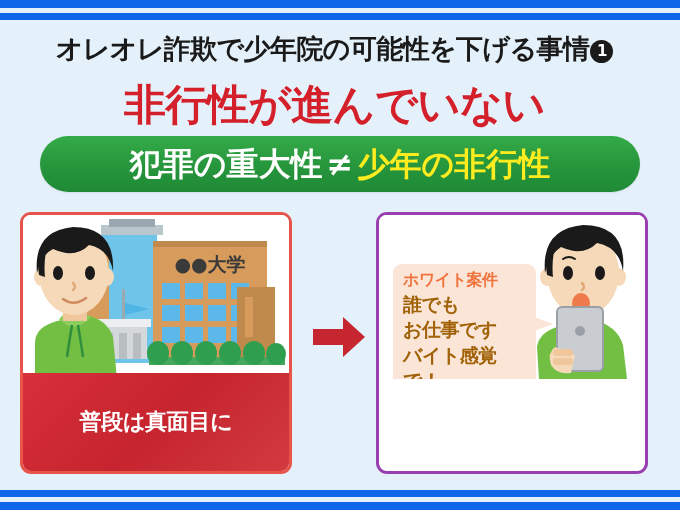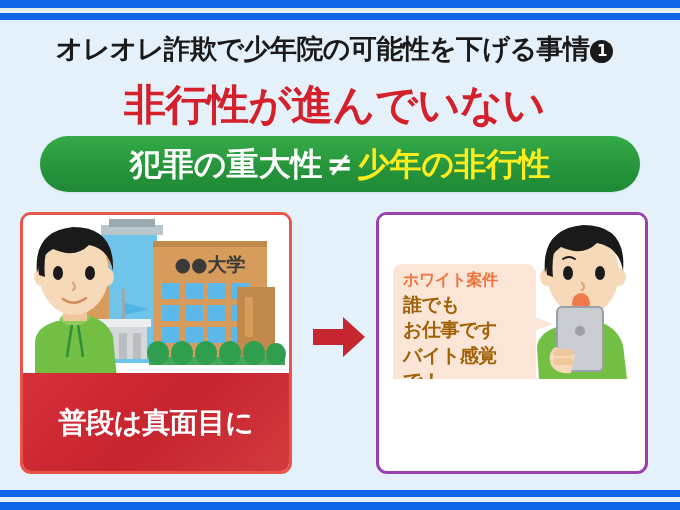--- a/index.html
+++ b/index.html
@@ -117,21 +117,21 @@
     position: absolute;
     left: 0;
     bottom: 0;
     width: 100%;
     height: 98px;
     display: flex;
     flex-direction: column;
     align-items: center;
     justify-content: center;
     color: #ffffff;
-    font-size: 28px;
+    font-size: 22px;
     font-weight: bold;
     line-height: 1.25;
     letter-spacing: -0.3px;
     white-space: nowrap;
   }
   .cap-left  { background: linear-gradient(135deg, #d8303a 0%, #c6242e 50%, #d23a3f 100%); }
   .cap-right { background: linear-gradient(135deg, #7e3a9c 0%, #6c2b8c 45%, #9a50b4 100%); }
 
   
   .arrow {

